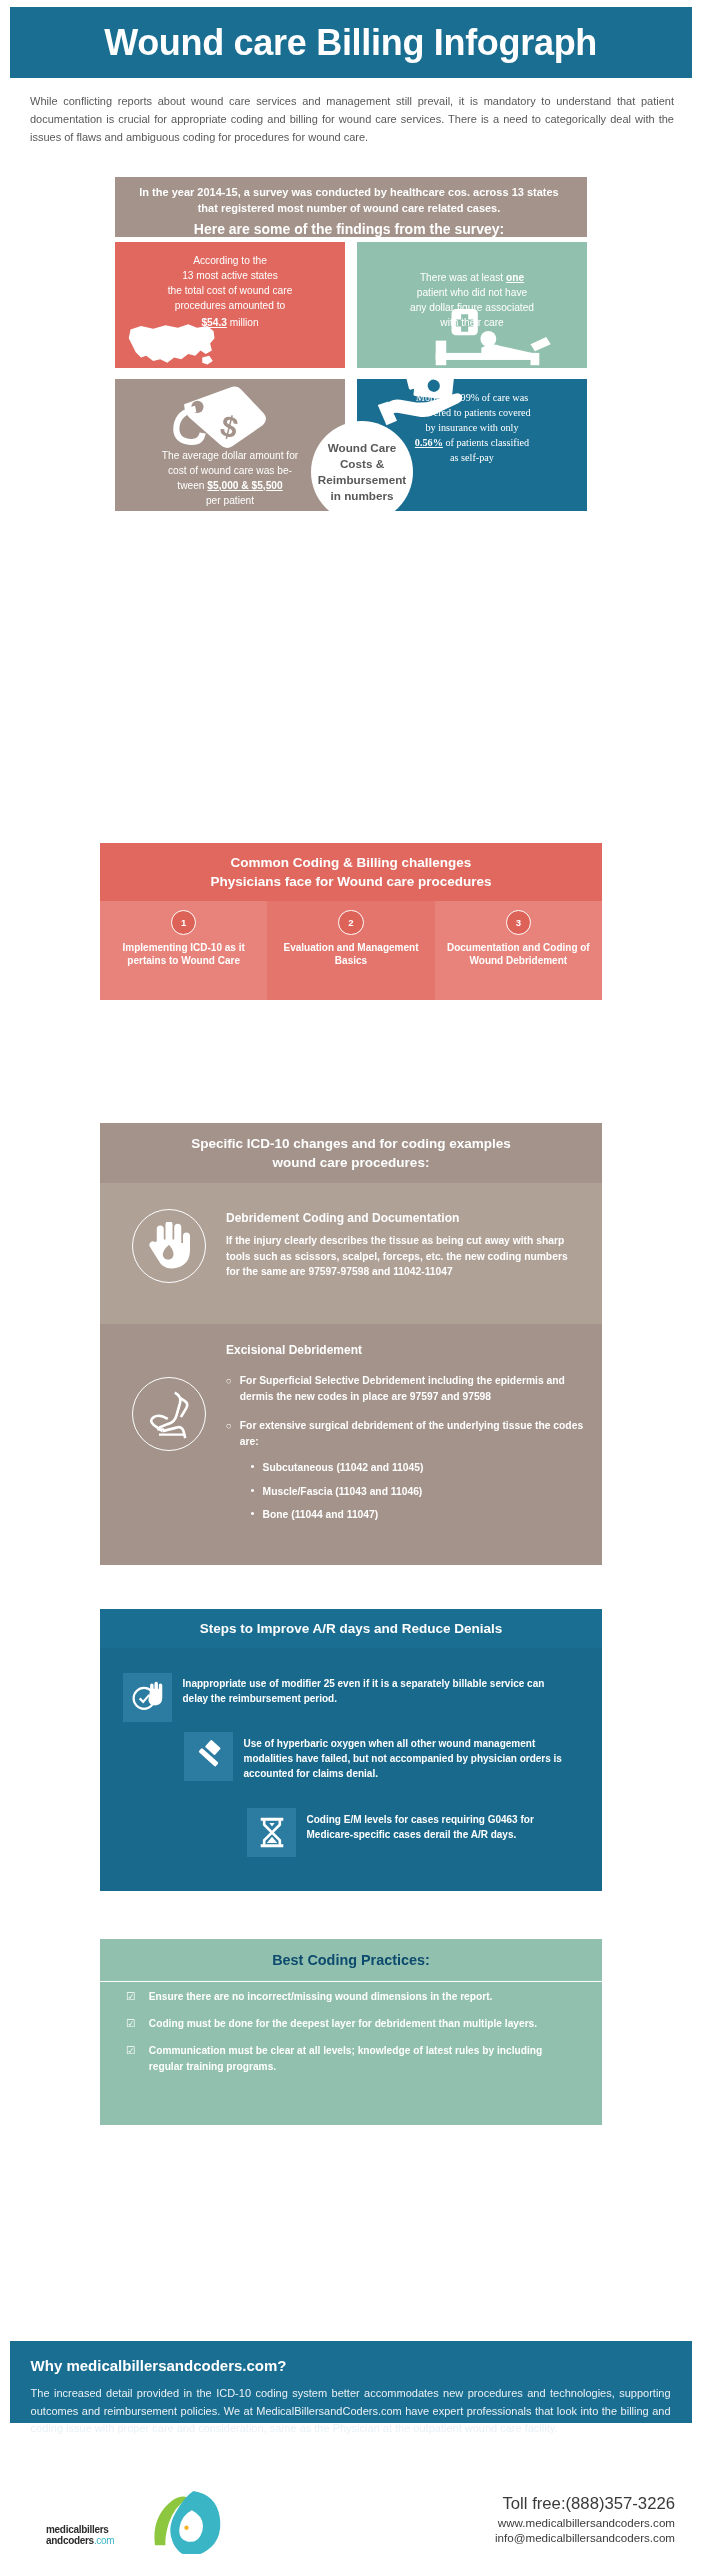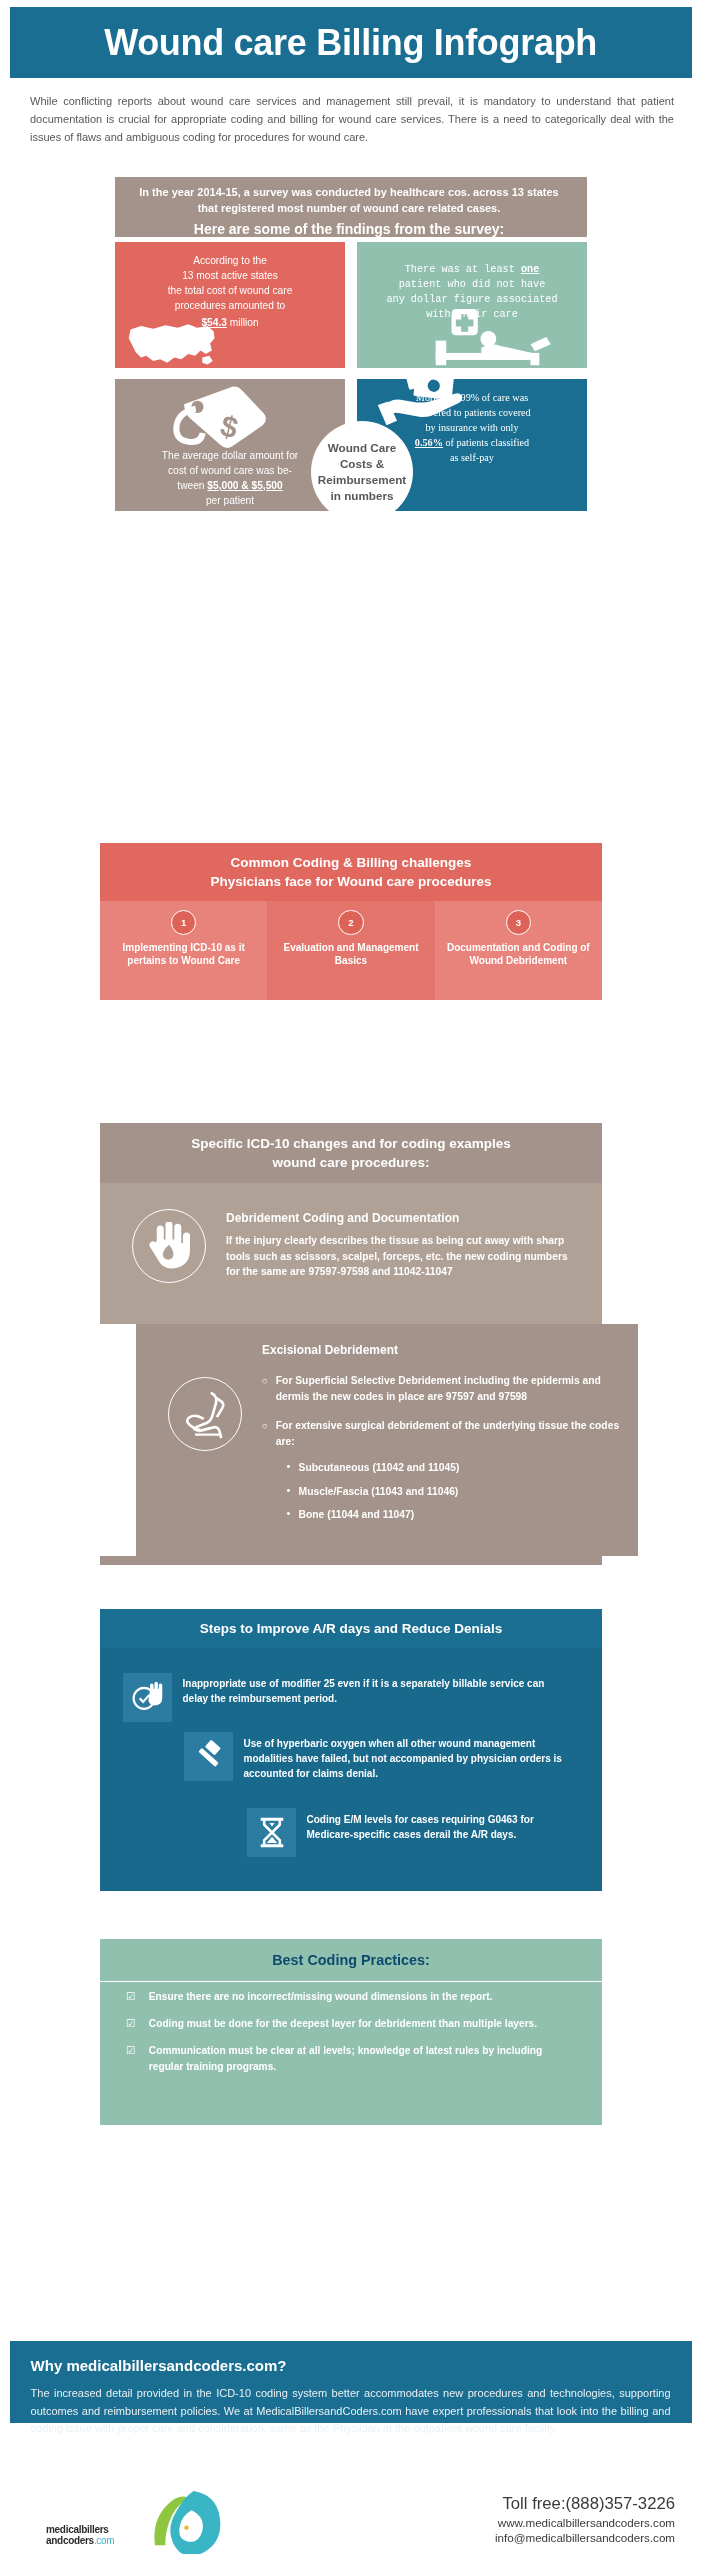--- a/index.html
+++ b/index.html
@@ -98,21 +98,20 @@
     display: flex; flex-direction: column; align-items: center; justify-content: center;
     font-size: 13.5px; font-weight: bold; line-height: 1.42;
   }
   .icd-b1 {
     position: absolute; left: 100px; top: 1183px; width: 502px; height: 141px;
     background: #b0a197;
   }
   .icd-b2 {
     position: absolute; left: 100px; top: 1324px; width: 502px; height: 232px;
     background: #a3938a;
-    margin-left: 36px;
   }
   .icd-foot {
     position: absolute; left: 100px; top: 1556px; width: 502px; height: 8.8px;
     background: #a3938a;
   }
   .icd-h { color: #fff; font-size: 12px; font-weight: bold; }
   .icd-p { color: #fff; font-size: 10.3px; font-weight: bold; line-height: 1.52; }
 
   .circ-icon {
     position: absolute; border-radius: 50%; border: 1.8px solid #ffffff;
@@ -210,21 +209,21 @@
         </div>
       </div>
 
       <svg class="icon-abs" style="left:12.3px; top:75px;" width="91" height="53" viewBox="0 0 104 60">
         <path fill="#ffffff" d="M4,14 L16,10 L30,13 L44,9 L58,12 L70,8 L80,12 L92,10 L99,16 L100,24 L95,30 L97,38 L90,42 L84,38 L78,44 L70,42 L62,48 L54,46 L46,52 L38,48 L30,50 L22,44 L16,46 L10,40 L6,32 L2,24 Z"></path>
         <path fill="#ffffff" d="M86,46 L94,44 L98,50 L92,54 L86,52 Z"></path>
       </svg>
     </div>
 
     <div class="quad q-tr">
-      <div class="q-text" style="padding-top:21px;font-family:Liberation Mono, monospace;">
+      <div class="q-text" style="padding-top:29px;">
         <div>
           <span>There was at least </span><span class="u">one</span>
         </div>
         <div>patient who did not have</div>
         <div>any dollar figure associated</div>
         <div>with their care</div>
       </div>
 
       <svg class="icon-abs" style="left:26px; top:67px;" width="180" height="58" viewBox="0 0 205 66">
         <rect x="78" y="0" width="30" height="30" rx="5" fill="#ffffff"></rect>

